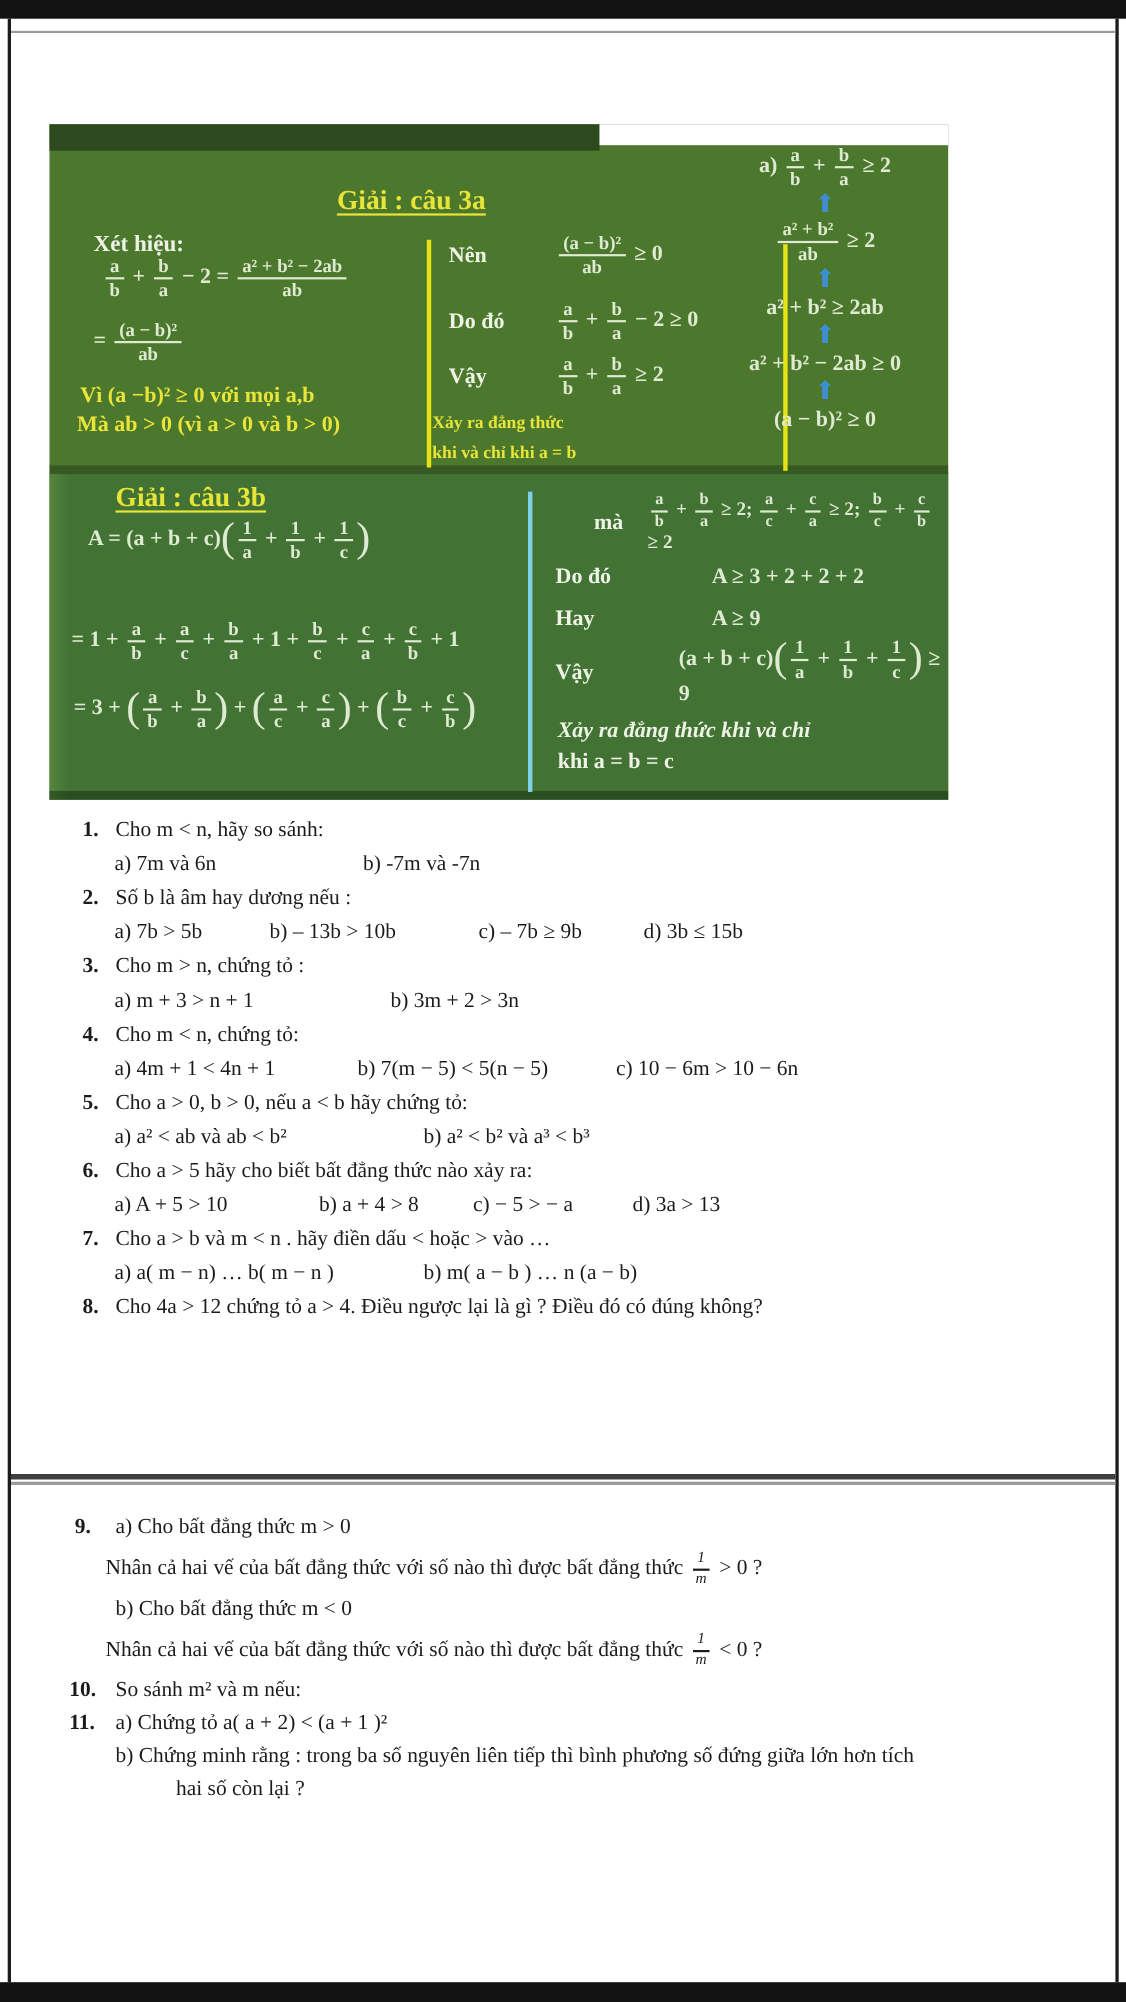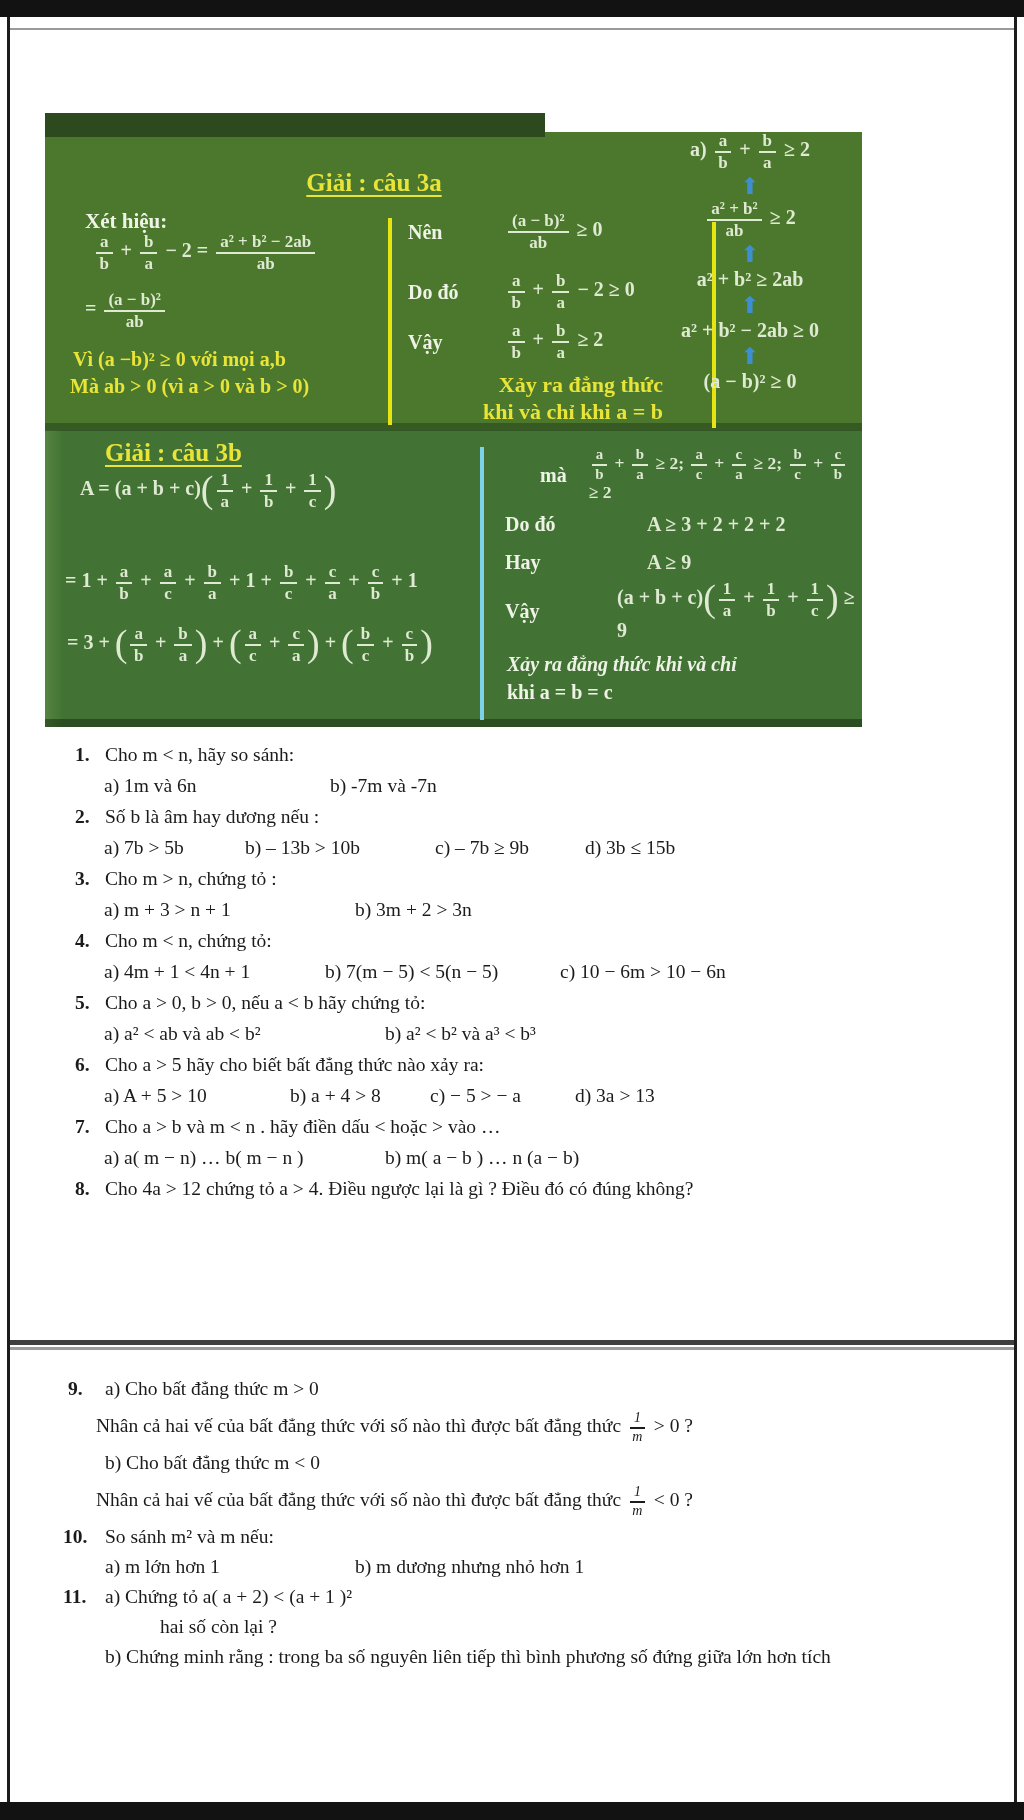--- a/index.html
+++ b/index.html
@@ -51,22 +51,22 @@
   #f1{left:48px;top:120px;}
   #f2{left:40px;top:178px;}
   #vi{left:28px;top:235px;font-size:20px;}
   #ma{left:25px;top:262px;font-size:20px;}
 
   .mrow{position:absolute;display:flex;align-items:center;min-height:54px;}
   .mrow .lbl{width:97px;flex:0 0 97px;}
   #m1{left:363px;top:92px;}
   #m2{left:363px;top:152px;}
   #m3{left:363px;top:202px;}
-  .concl3a{position:absolute;left:348px;top:258px;width:270px;text-align:right;
-           font-size:22px;line-height:27px;}
+  .concl3a{position:absolute;left:348px;top:258px;width:270px;text-align:left;
+           font-size:16px;line-height:27px;}
 
   .chain{position:absolute;left:592px;top:18px;width:226px;display:flex;flex-direction:column;
          align-items:center;}
   .chain .arrow{color:var(--arrow-blue,#3e8ed2);font-size:23px;line-height:1.05;margin:1px 0;
                 font-family:"DejaVu Sans",sans-serif;}
   .chain .b-math{white-space:nowrap;margin:1px 0;}
 
   #g1{left:35px;top:358px;}
   #g2{left:20px;top:450px;}
   #g3{left:22px;top:512px;}
@@ -292,21 +292,21 @@
     <div class="b-text b-white" id="rc1">Xảy ra đẳng thức khi và chỉ</div>
     <div class="b-text b-white" id="rc2">khi a = b = c</div>
   </div>
 
   <div class="ex">
 
     <div class="ex-line">
       <span class="ex-num n-std">1.</span><span>Cho m &lt; n, hãy so sánh:</span>
     </div>
     <div class="ex-parts">
-      <span style="width:226px">a)  1m và 6n</span>
+      <span style="width:226px">a)  7m và 6n</span>
       <span>b) -7m và -7n</span>
     </div>
 
     <div class="ex-line">
       <span class="ex-num n-std">2.</span><span>Số b là âm hay dương nếu :</span>
     </div>
     <div class="ex-parts">
       <span style="width:141px">a)  7b &gt; 5b</span>
       <span style="width:190px">b) – 13b  &gt; 10b</span>
       <span style="width:150px">c) – 7b ≥ 9b</span>
@@ -376,26 +376,22 @@
         </span> &gt; 0 ?</div>
     <div class="p2-line ind">b)  Cho bất đẳng thức m &lt;  0</div>
     <div class="p2-frac">Nhân cả hai vế của bất đẳng thức với số nào thì được bất đẳng thức <span class="frac">
           <span class="fn">1</span>
           <span class="fd">m</span>
         </span> &lt;  0 ?</div>
 
     <div class="p2-line">
       <span class="ex-num n10">10.</span><span>So sánh m² và m nếu:</span>
     </div>
-    <div class="ex-parts">
-      <span style="width:250px">a)  m lớn hơn 1</span>
-      <span>b) m dương nhưng nhỏ hơn 1</span>
-    </div>
 
     <div class="p2-line">
       <span class="ex-num n10">11.</span><span>a) Chứng tỏ a( a + 2)  &lt; (a + 1 )²</span>
     </div>
+    <div class="p2-line ind">b)  Chứng minh rằng : trong ba số nguyên liên tiếp thì bình phương số đứng giữa lớn hơn tích</div>
     <div class="p2-line ind2">hai số còn lại ?</div>
-    <div class="p2-line ind">b)  Chứng minh rằng : trong ba số nguyên liên tiếp thì bình phương số đứng giữa lớn hơn tích</div>
   </div>
 
   <div class="frame-bottom"></div>
 </div>
 
 </body></html>

